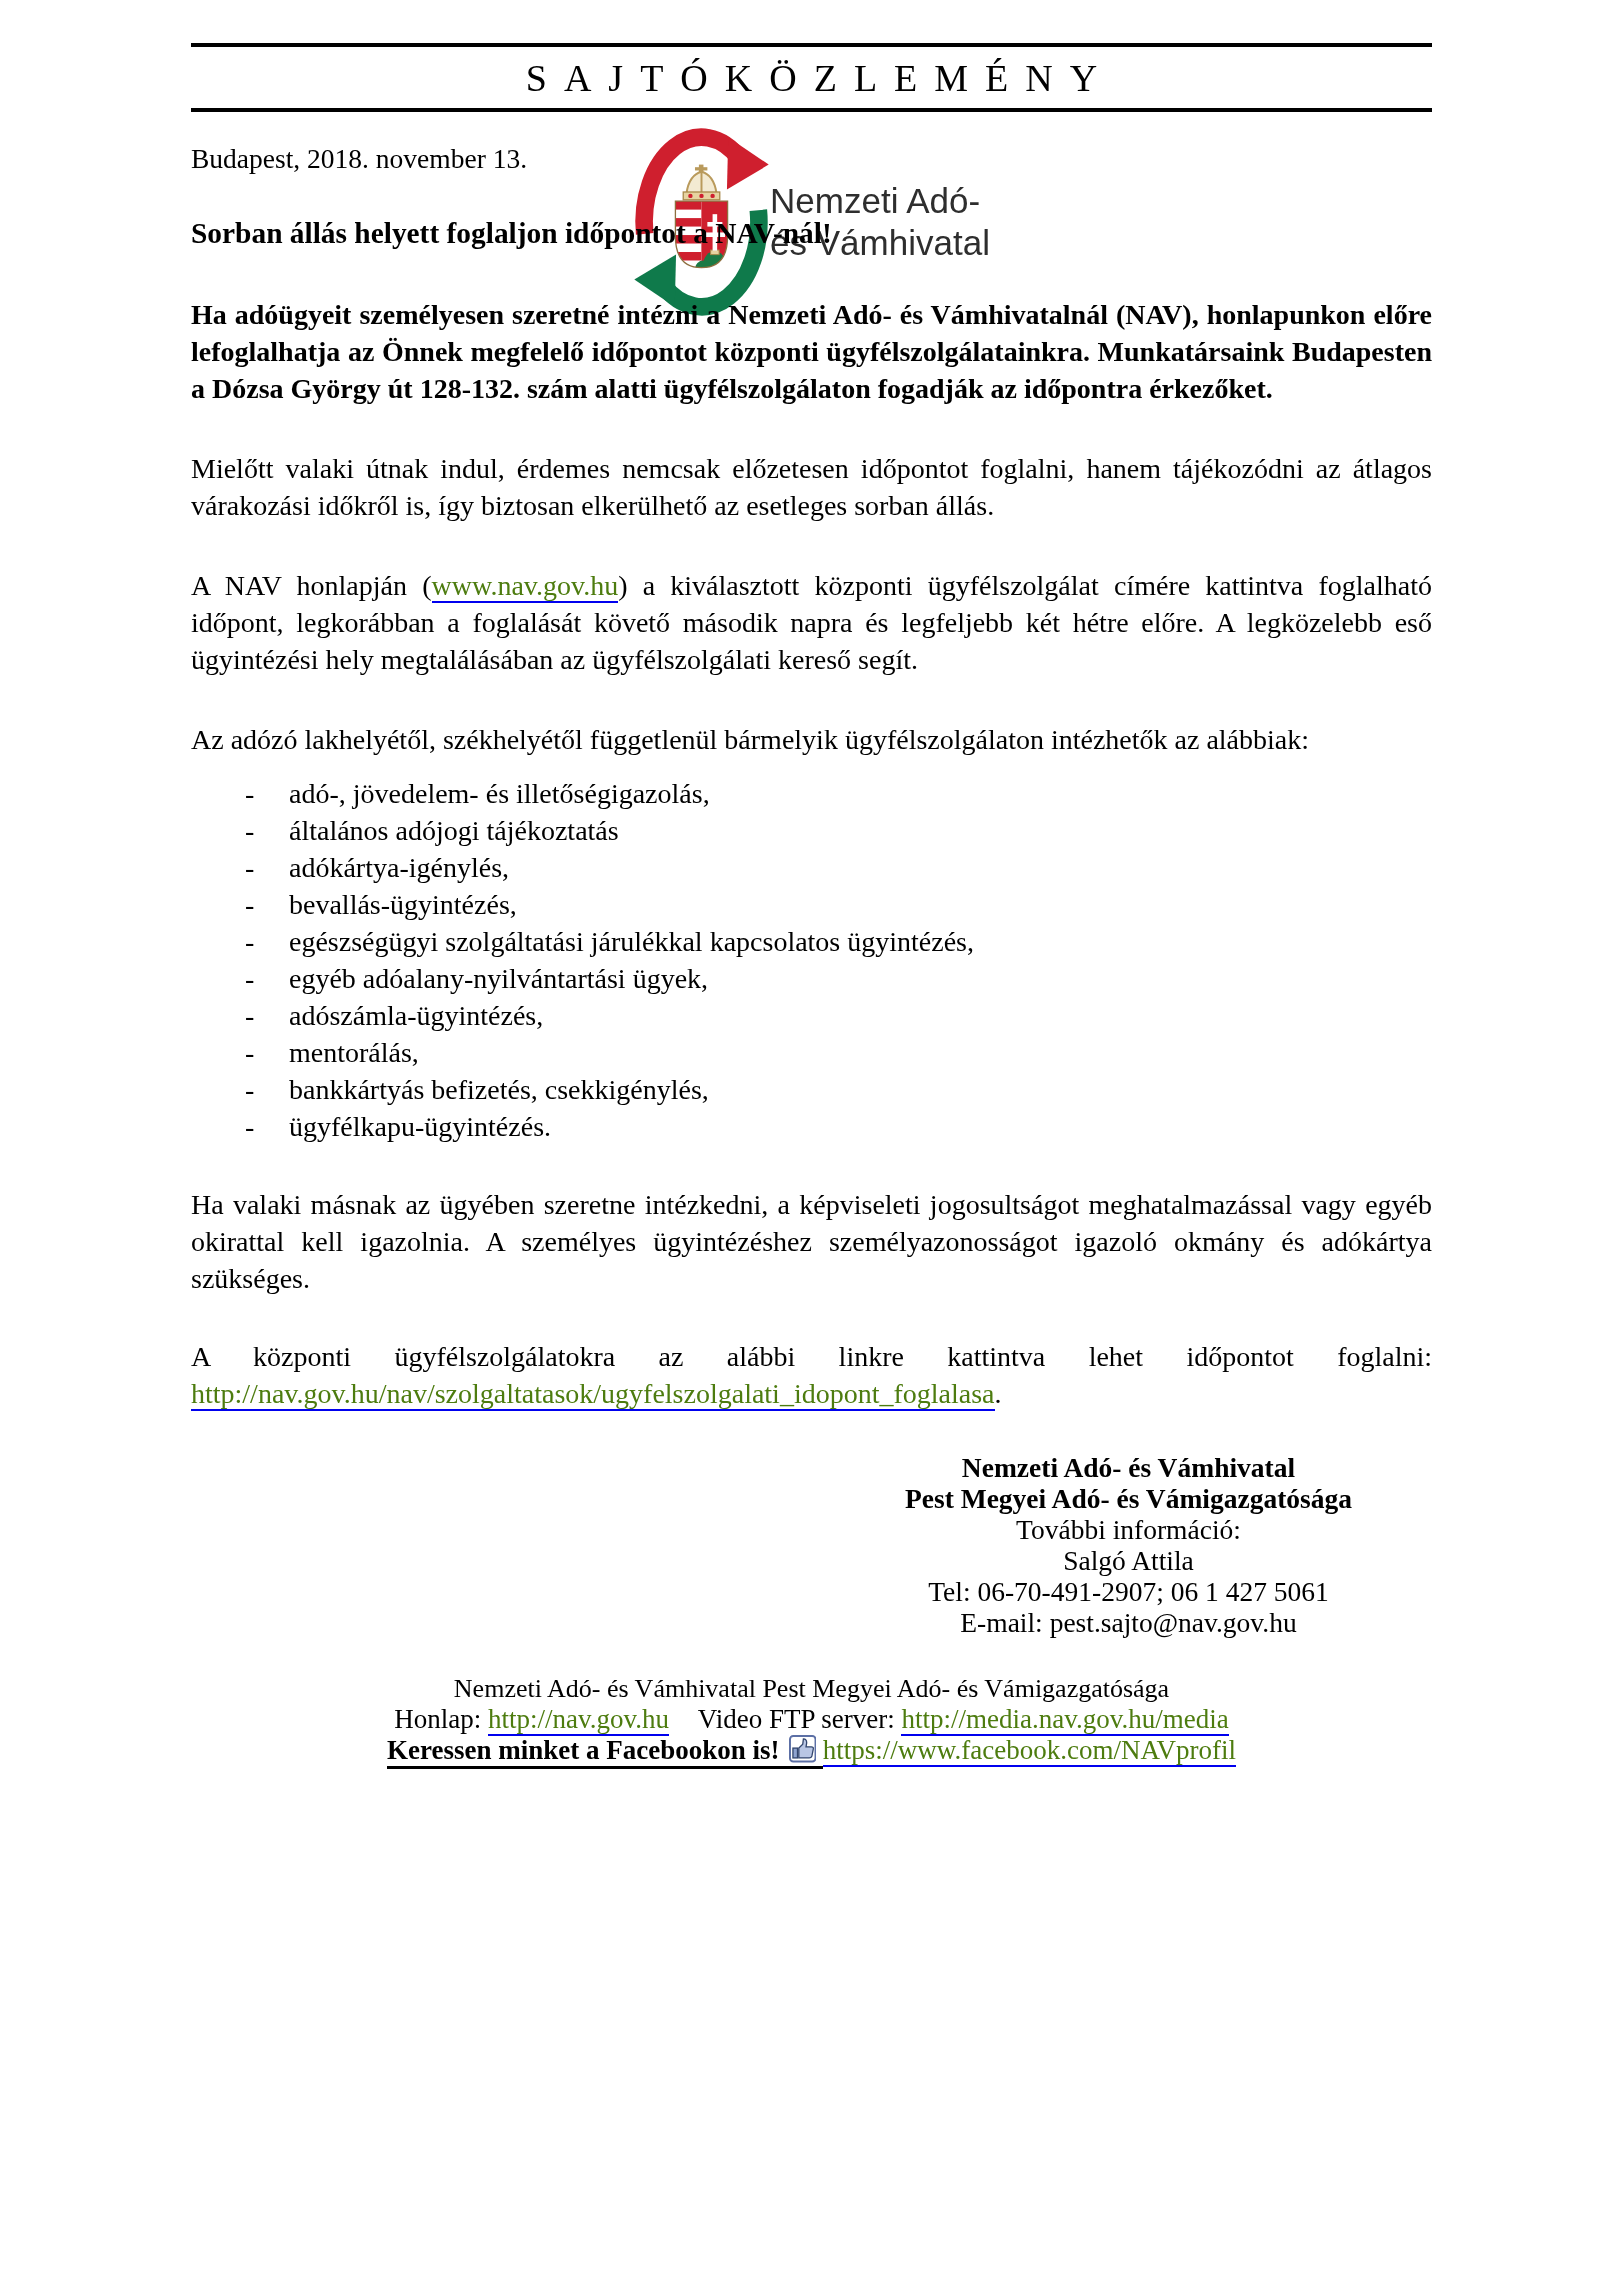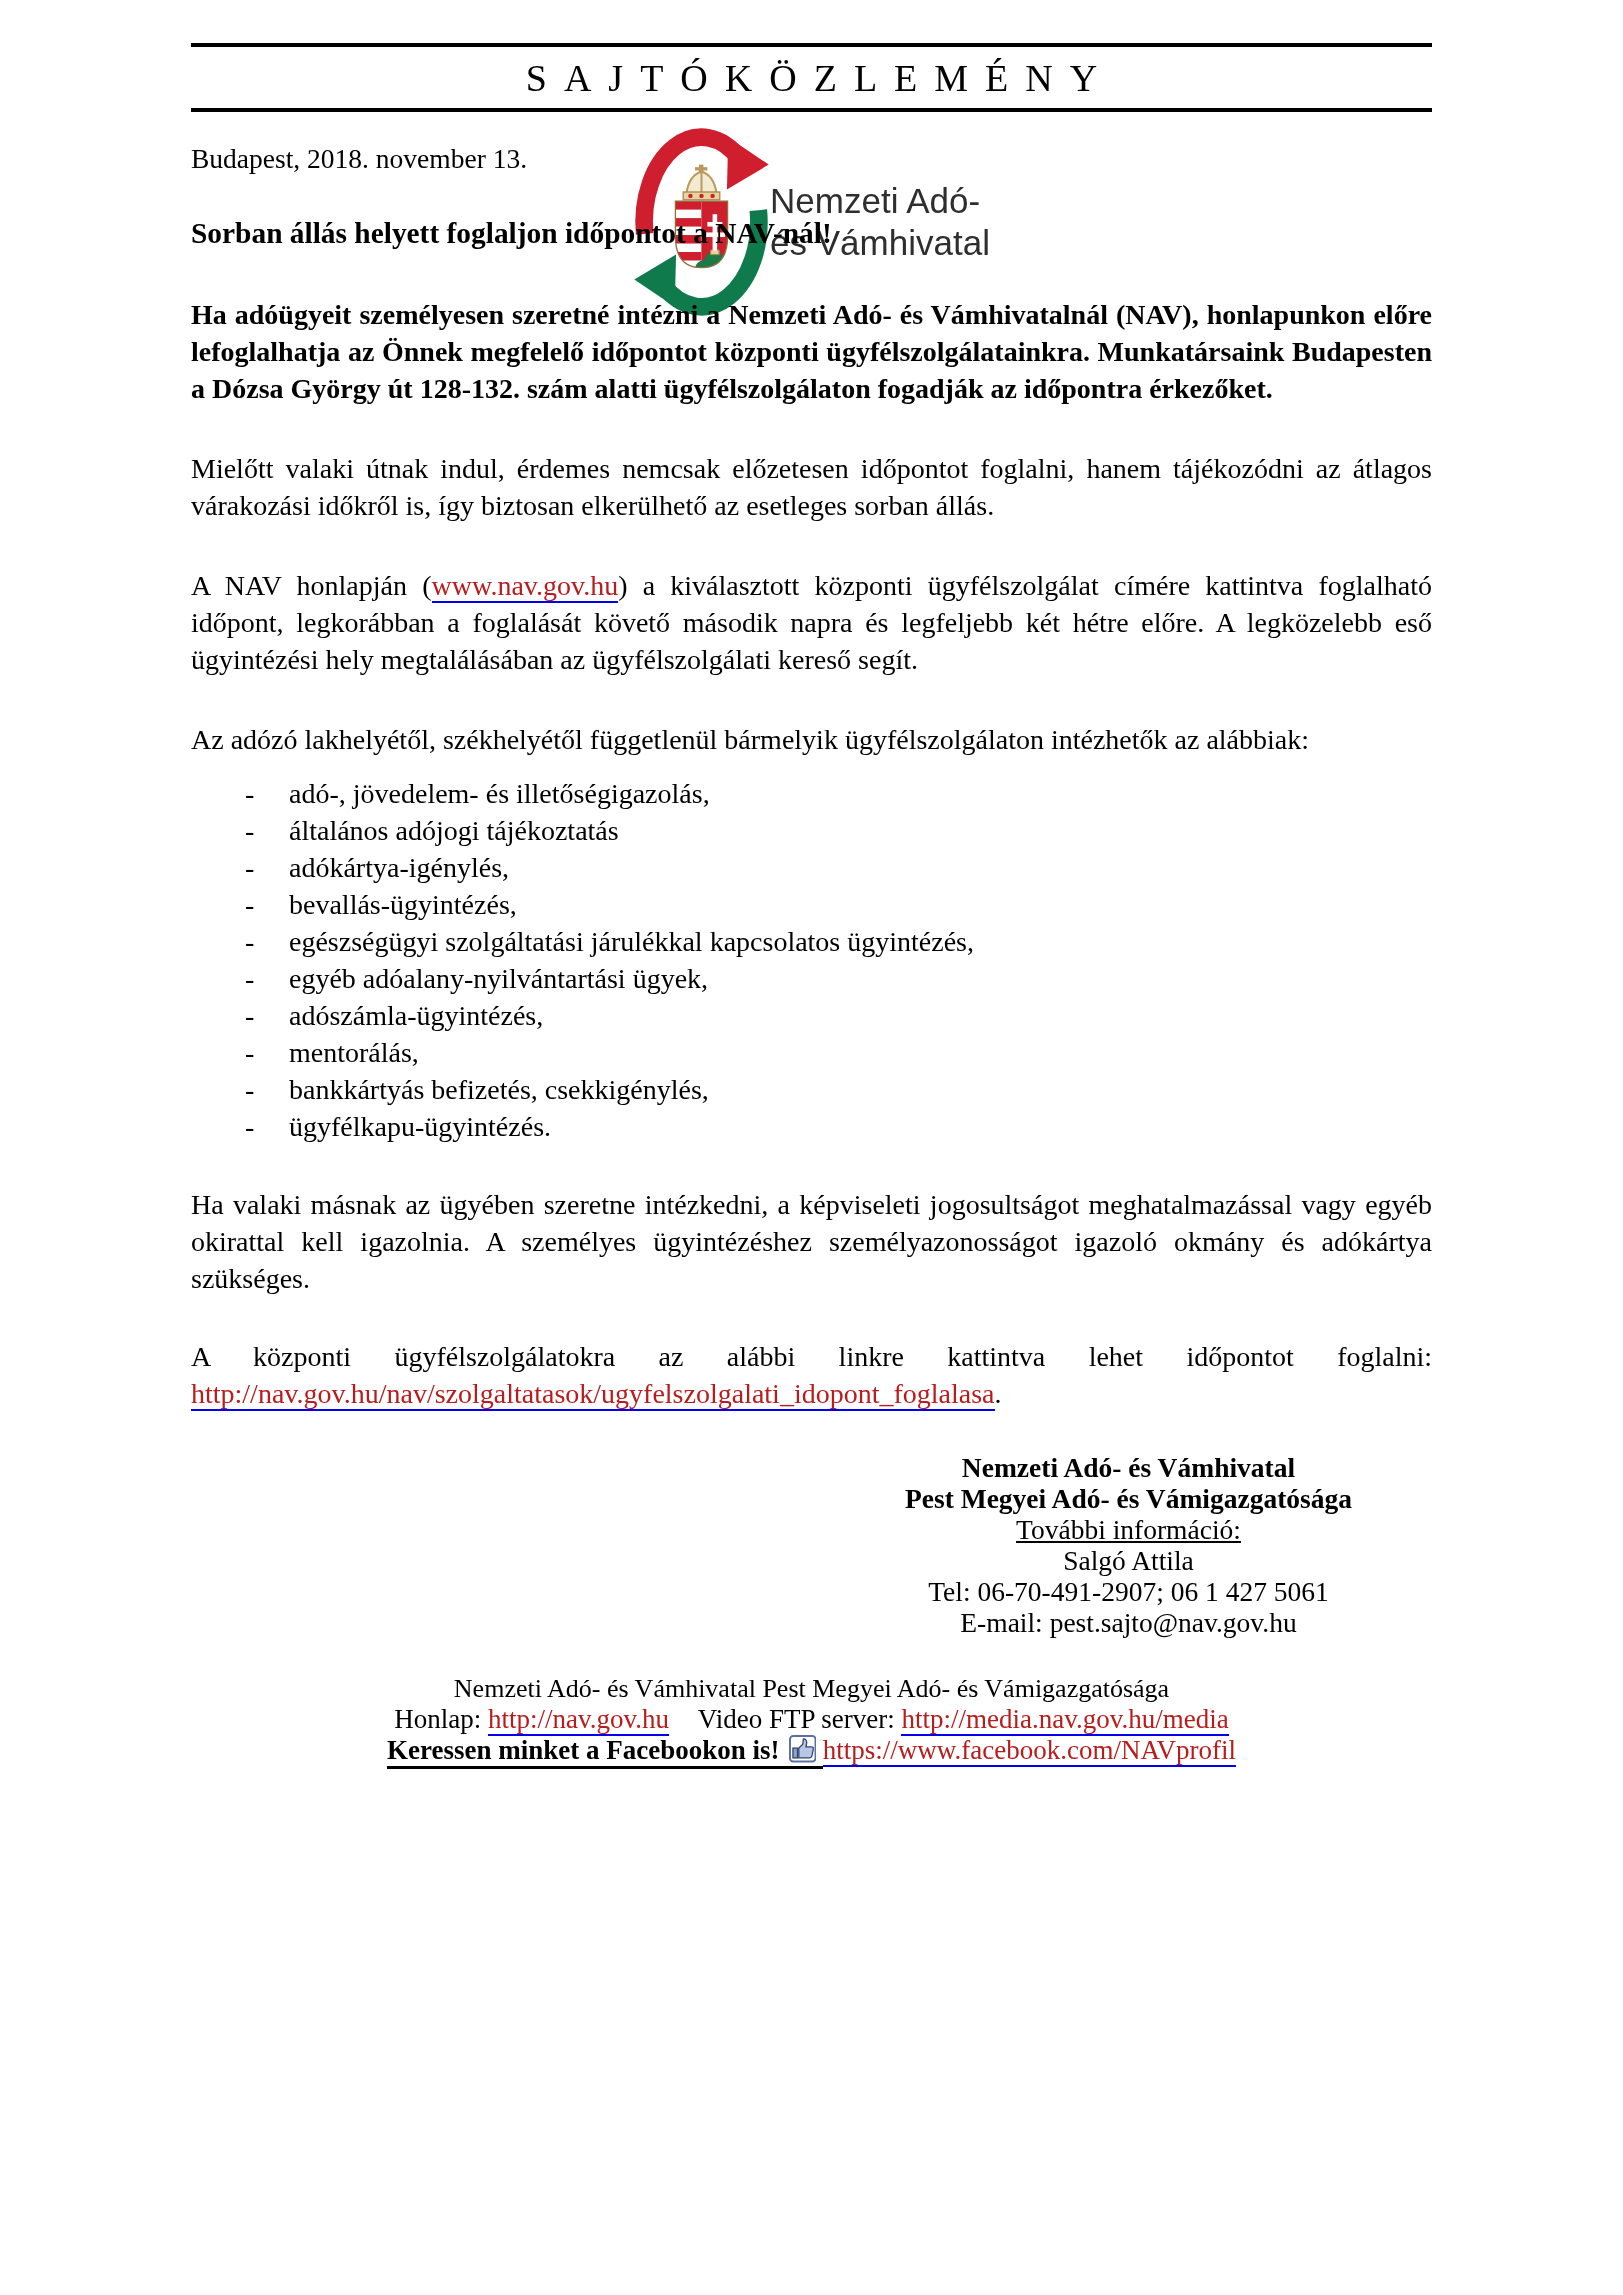--- a/index.html
+++ b/index.html
@@ -41,37 +41,37 @@
   }
   
   .para{
     font-size:28px;line-height:37px;text-align:justify;
     margin:0;
   }
   .lead{margin-top:46px;font-weight:bold;}
   .mt{margin-top:43px;}
   .mt-sm{margin-top:41px;}
   a.doclink, .doclink{
-    color:#b91c1c;text-decoration:none;border-bottom:2.6px solid #0000ee;
+    color:#4d7c0f;text-decoration:none;border-bottom:2.6px solid #0000ee;
     cursor:pointer;
   }
   
   ul.services{
     list-style:none;margin:17px 0 0 0;padding:0;
     font-size:28px;line-height:37px;
   }
   ul.services li{position:relative;padding-left:98px;}
   ul.services li .dash{position:absolute;left:54px;top:0;}
   
   .signature{
     margin-top:40px;margin-left:643px;width:589px;
     text-align:center;font-size:27.5px;line-height:31px;
   }
   .signature .bold{font-weight:bold;}
-  .signature .underline{text-decoration:underline;text-align:center;}
+  .signature .underline{text-align:center;}
   
   .footer{
     margin-top:35px;text-align:center;font-size:27px;line-height:31px;
   }
   .footer .org{font-weight:normal;font-size:26px;}
   .footer .ftp-label{margin-left:22px;font-family:Liberation Serif, serif;}
   .fb-line-black{border-bottom:3.3px solid #000;padding-bottom:1.3px;font-weight:bold;}
   .fb-link{border-bottom-width:3.3px;}
   .like-icon{
     display:inline-block;width:27.5px;height:27.5px;

